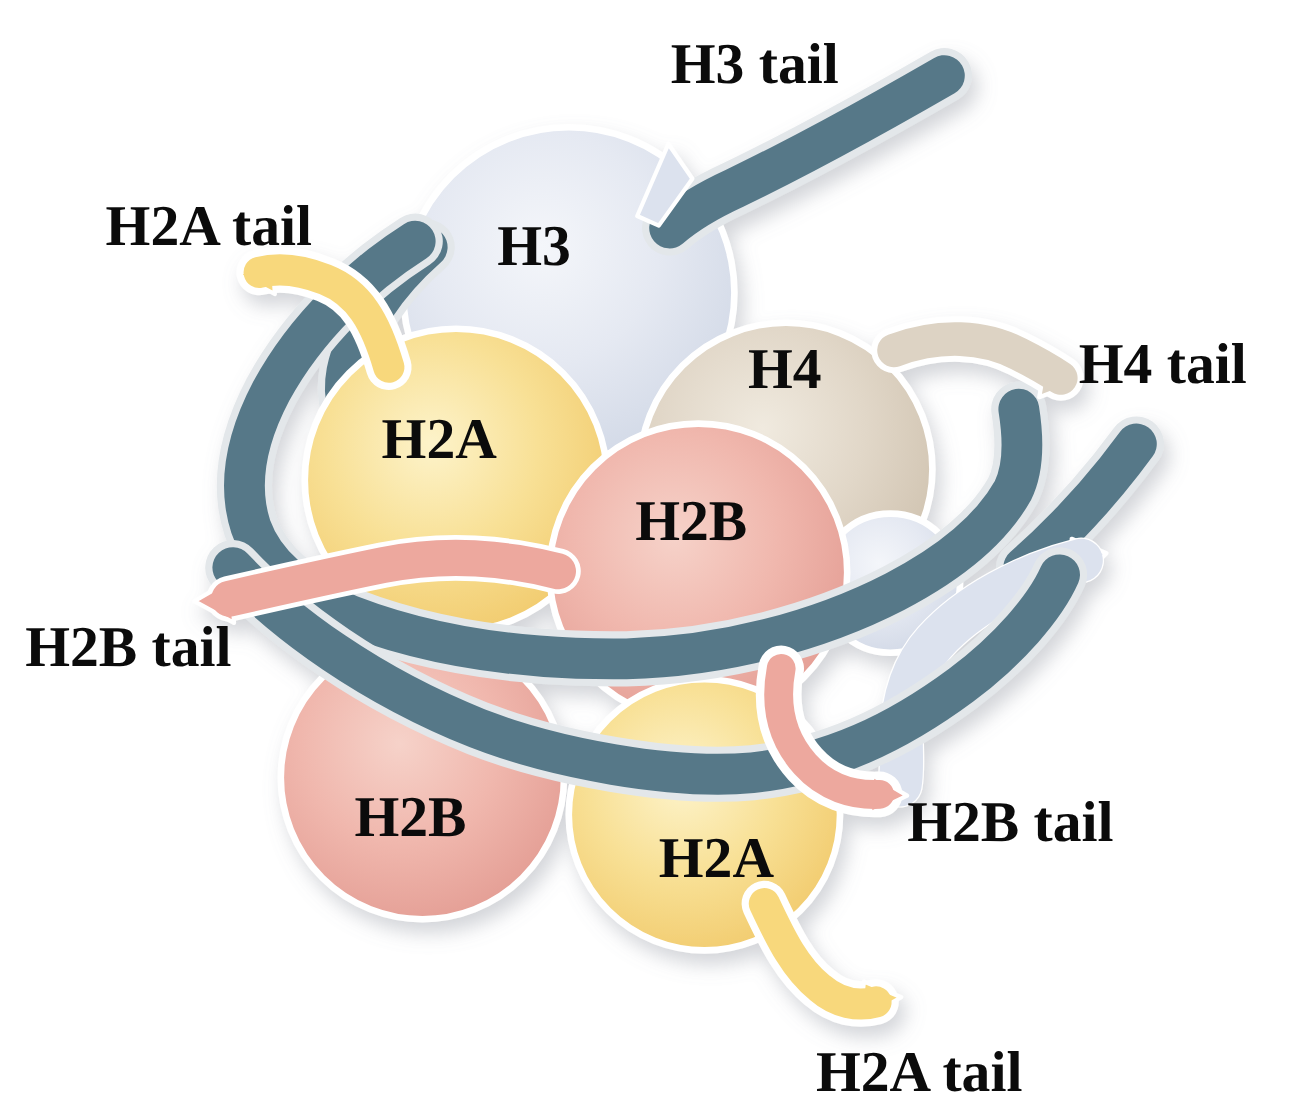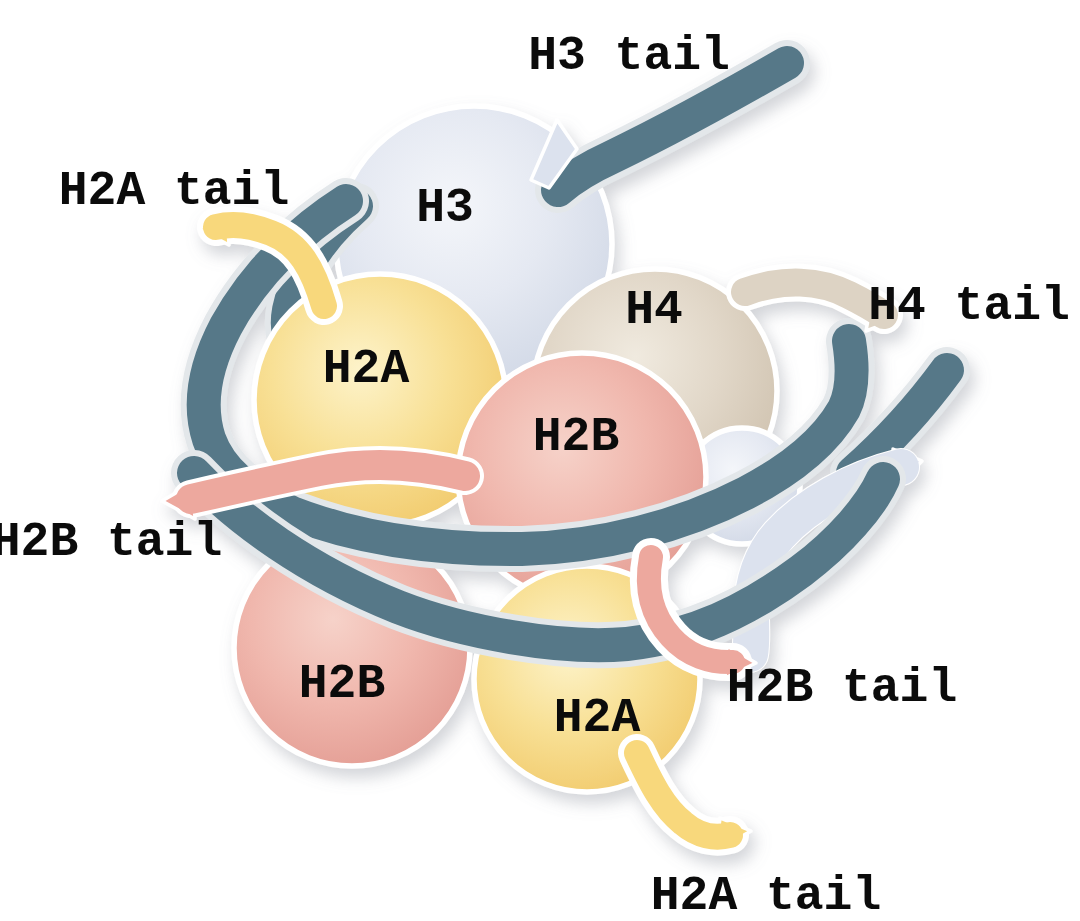--- a/index.html
+++ b/index.html
@@ -1,18 +1,18 @@
 <!DOCTYPE html>
 <html><head>
 <meta charset="utf-8">
 <title>Diagram</title>
 <style>
   html,body{margin:0;padding:0;background:#ffffff;}
   .stage{position:relative;width:1080px;height:921px;background:#ffffff;overflow:hidden;
-         font-family:Liberation Mono, monospace;}
+         font-family:Liberation Serif, serif;}
   .stage svg{position:absolute;left:0;top:0;width:1080px;height:921px;}
   .sphere{stroke:#ffffff;stroke-width:5.5;}
   .dna-o{fill:none;stroke-width:46;stroke-linecap:round;stroke-linejoin:round;}
   .dna-m{fill:none;stroke-width:34;stroke-linecap:round;stroke-linejoin:round;}
   .tail-o{fill:none;stroke-width:38;stroke-linecap:round;stroke-linejoin:round;}
   .tail-m{fill:none;stroke-linecap:round;stroke-linejoin:round;}
   .tip{stroke:#ffffff;stroke-width:3.5;stroke-linejoin:round;}
   .lbl{font-weight:bold;font-size:48px;text-anchor:middle;}
 </style>
 </head>

